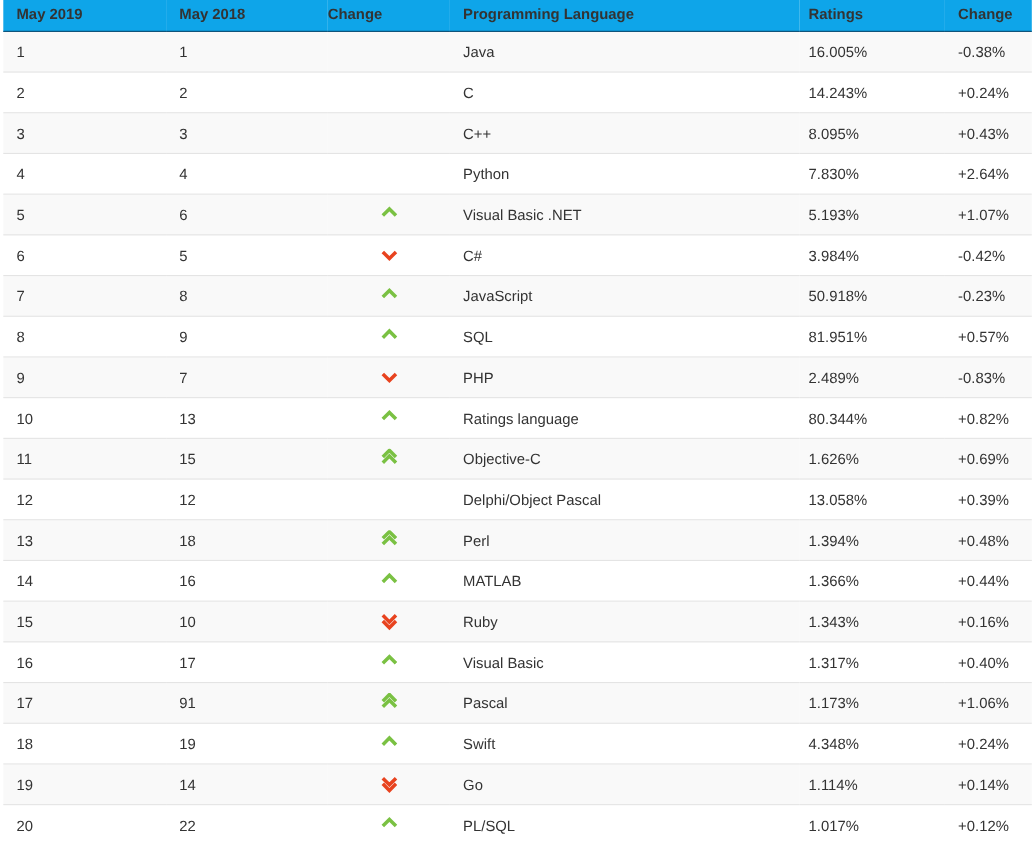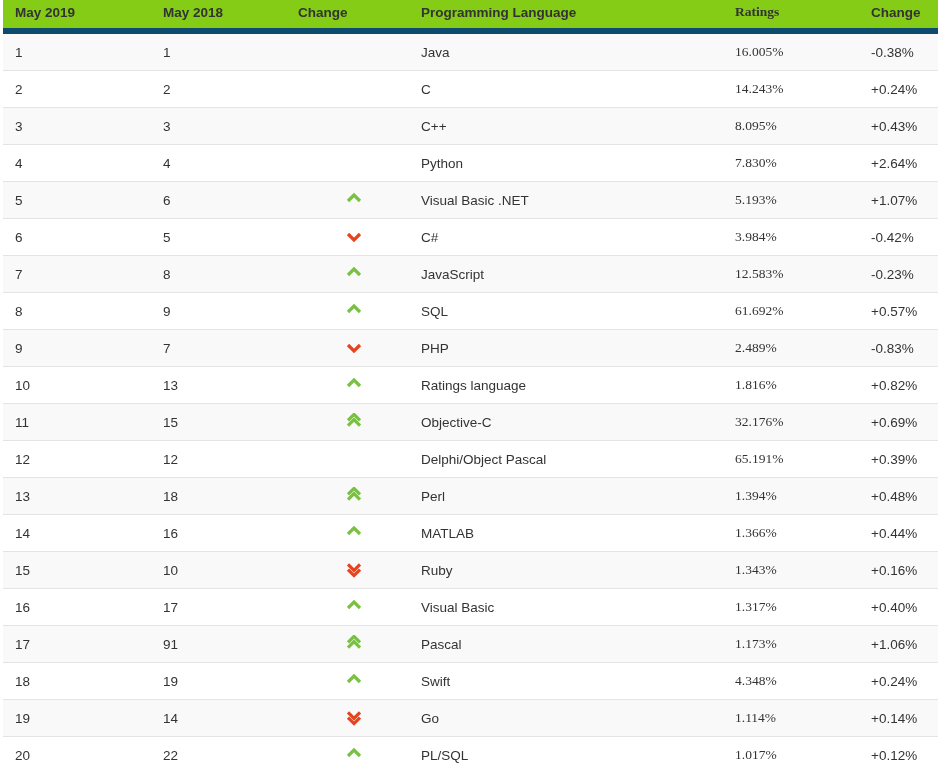--- a/index.html
+++ b/index.html
@@ -32,22 +32,22 @@
   }
 
   table.ranking thead th {
     text-align: left;
     font-weight: bold;
     font-size: 13.5px;
     color: #333333;
     padding: 0 0 8px 0;
     height: 20px;
     vertical-align: bottom;
-    background: #84cc16;
-    border-bottom: 6px solid #0c4a6e;
+    background: #0ea5e9;
+    border-bottom: 1px solid #0c4a6e;
     white-space: nowrap;
   }
 
   table.ranking tbody td {
     height: 36px;
     padding: 0;
     vertical-align: middle;
     border-bottom: 1px solid #e4e4e4;
     color: #333333;
     font-size: 13.5px;
@@ -59,21 +59,21 @@
   }
   table.ranking tbody tr:nth-child(even) td {
     background: #ffffff;
   }
 
   
   .col-rank-now   { width: 136px; padding-left: 12px !important; }
   .col-rank-prev  { width: 135px; padding-left: 12px !important; }
   .col-change     { width: 111px; text-align: center; }
   .col-language   { width: 306px; padding-left: 12px !important; margin-top: 14px; }
-  .col-ratings    { width: 124px; padding-left: 8px !important; font-family: Liberation Serif, serif; }
+  .col-ratings    { width: 124px; padding-left: 8px !important; }
   .col-delta      { width: 118px; padding-left: 12px !important; }
 
   th.col-rank-now  { padding-left: 12px; }
   th.col-rank-prev { padding-left: 12px; }
   th.col-change    { text-align: center; padding-left: 0; }
   th.col-language  { padding-left: 12px; }
   th.col-ratings   { padding-left: 8px; }
   th.col-delta     { padding-left: 12px; }
 
   .chg-cell {
@@ -158,70 +158,70 @@
           <td class="col-ratings">3.984%</td>
           <td class="col-delta">-0.42%</td>
         </tr>
         <tr>
           <td class="col-rank-now">7</td>
           <td class="col-rank-prev">8</td>
           <td class="col-change chg-cell"><span class="chevron-box"><svg width="18" height="18" viewBox="0 0 18 18">
                 <path d="M3 10 L9 4 L15 10" fill="none" stroke="#7ac143" stroke-width="3.2" stroke-linecap="butt" stroke-linejoin="miter"></path>
               </svg></span></td>
           <td class="col-language">JavaScript</td>
-          <td class="col-ratings">12.583%</td>
+          <td class="col-ratings">50.918%</td>
           <td class="col-delta">-0.23%</td>
         </tr>
         <tr>
           <td class="col-rank-now">8</td>
           <td class="col-rank-prev">9</td>
           <td class="col-change chg-cell"><span class="chevron-box"><svg width="18" height="18" viewBox="0 0 18 18">
                 <path d="M3 10 L9 4 L15 10" fill="none" stroke="#7ac143" stroke-width="3.2" stroke-linecap="butt" stroke-linejoin="miter"></path>
               </svg></span></td>
           <td class="col-language">SQL</td>
-          <td class="col-ratings">61.692%</td>
+          <td class="col-ratings">81.951%</td>
           <td class="col-delta">+0.57%</td>
         </tr>
         <tr>
           <td class="col-rank-now">9</td>
           <td class="col-rank-prev">7</td>
           <td class="col-change chg-cell"><span class="chevron-box"><svg width="18" height="18" viewBox="0 0 18 18">
                 <path d="M3 6 L9 12 L15 6" fill="none" stroke="#e8431f" stroke-width="3.2" stroke-linecap="butt" stroke-linejoin="miter"></path>
               </svg></span></td>
           <td class="col-language">PHP</td>
           <td class="col-ratings">2.489%</td>
           <td class="col-delta">-0.83%</td>
         </tr>
         <tr>
           <td class="col-rank-now">10</td>
           <td class="col-rank-prev">13</td>
           <td class="col-change chg-cell"><span class="chevron-box"><svg width="18" height="18" viewBox="0 0 18 18">
                 <path d="M3 10 L9 4 L15 10" fill="none" stroke="#7ac143" stroke-width="3.2" stroke-linecap="butt" stroke-linejoin="miter"></path>
               </svg></span></td>
           <td class="col-language">Ratings language</td>
-          <td class="col-ratings">1.816%</td>
+          <td class="col-ratings">80.344%</td>
           <td class="col-delta">+0.82%</td>
         </tr>
         <tr>
           <td class="col-rank-now">11</td>
           <td class="col-rank-prev">15</td>
           <td class="col-change chg-cell"><span class="chevron-box"><svg width="18" height="18" viewBox="0 0 18 18">
                 <path d="M3 7.4 L9 1.4 L15 7.4" fill="none" stroke="#7ac143" stroke-width="3.2" stroke-linecap="butt" stroke-linejoin="miter"></path>
                 <path d="M3 12.6 L9 6.6 L15 12.6" fill="none" stroke="#7ac143" stroke-width="3.2" stroke-linecap="butt" stroke-linejoin="miter"></path>
               </svg></span></td>
           <td class="col-language">Objective-C</td>
-          <td class="col-ratings">32.176%</td>
+          <td class="col-ratings">1.626%</td>
           <td class="col-delta">+0.69%</td>
         </tr>
         <tr>
           <td class="col-rank-now">12</td>
           <td class="col-rank-prev">12</td>
           <td class="col-change chg-cell"><span class="chevron-box empty"></span></td>
           <td class="col-language">Delphi/Object Pascal</td>
-          <td class="col-ratings">65.191%</td>
+          <td class="col-ratings">13.058%</td>
           <td class="col-delta">+0.39%</td>
         </tr>
         <tr>
           <td class="col-rank-now">13</td>
           <td class="col-rank-prev">18</td>
           <td class="col-change chg-cell"><span class="chevron-box"><svg width="18" height="18" viewBox="0 0 18 18">
                 <path d="M3 7.4 L9 1.4 L15 7.4" fill="none" stroke="#7ac143" stroke-width="3.2" stroke-linecap="butt" stroke-linejoin="miter"></path>
                 <path d="M3 12.6 L9 6.6 L15 12.6" fill="none" stroke="#7ac143" stroke-width="3.2" stroke-linecap="butt" stroke-linejoin="miter"></path>
               </svg></span></td>
           <td class="col-language">Perl</td>

